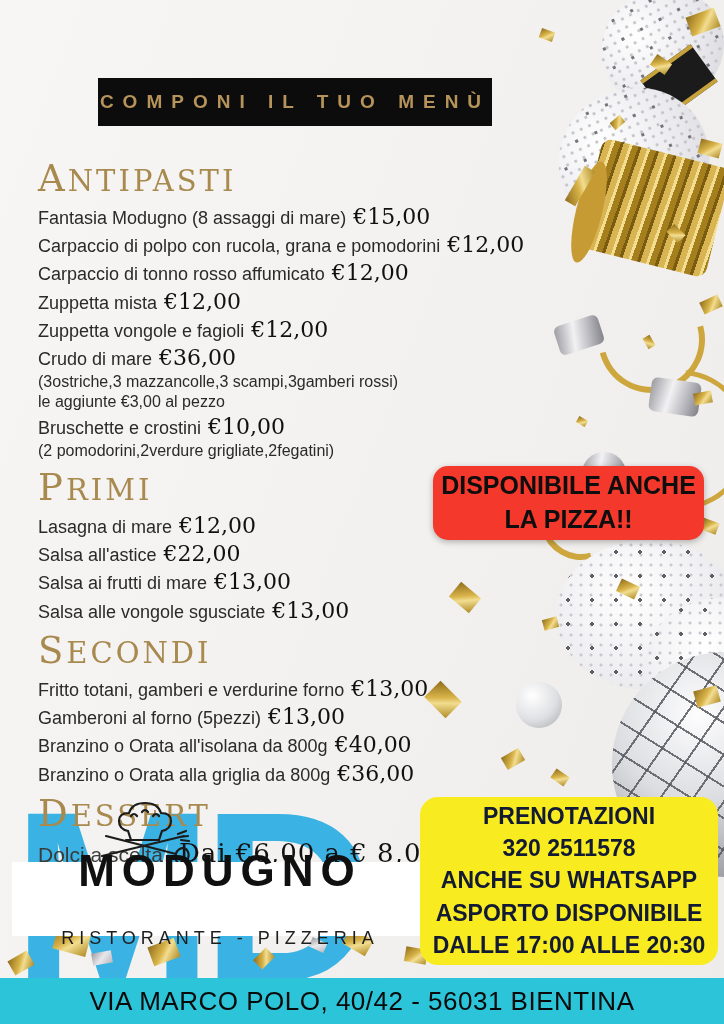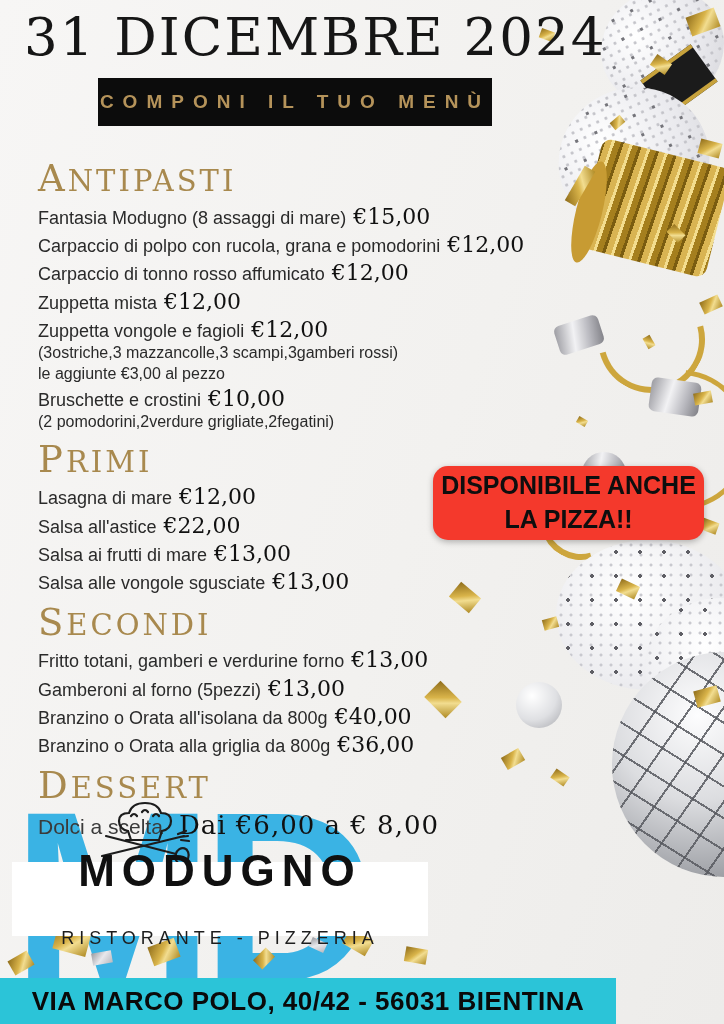--- a/index.html
+++ b/index.html
@@ -44,23 +44,23 @@
   .logo-tagline{font-size:18px;letter-spacing:5px;color:#1d1d1d;margin-top:5px;font-weight:500;}
   .chef-hat{position:absolute;left:88px;top:798px;z-index:3;}
 
   
   .booking-box{position:absolute;left:420px;top:797px;width:298px;height:168px;z-index:5;
     background:#f8ec20;border-radius:18px;display:flex;flex-direction:column;
     align-items:center;justify-content:center;gap:1px;}
   .booking-line{font-weight:800;font-size:23px;color:#131a33;line-height:1.35;white-space:nowrap;}
 
   
-  .footer-bar{position:absolute;left:0;top:978px;width:616px;height:46px;z-index:6;
+  .footer-bar{position:absolute;left:0;top:978px;width:724px;height:46px;z-index:6;
     background:#2bc4d8;display:flex;align-items:center;justify-content:center;
-    font-weight:700;font-size:26px;color:#0a0a0a;letter-spacing:0.5px;white-space:nowrap;}
+    font-weight:400;font-size:26px;color:#0a0a0a;letter-spacing:0.5px;white-space:nowrap;}
 
   
   .deco{position:absolute;z-index:2;}
   .mesh{border-radius:50%;
     background-image:
       radial-gradient(#74747a 1.6px,transparent 1.9px),
       radial-gradient(#c3c3c9 1.3px,transparent 1.6px),
       radial-gradient(circle at 35% 30%,#ffffff,#eaeaee 55%,#d2d2d7 100%);
     background-size:21px 21px,9px 9px,auto;}
   .popper-band{background:#1b1b1b;border-top:4px solid #c7a23c;border-bottom:4px solid #c7a23c;}
@@ -127,32 +127,32 @@
   <div class="deco cf" style="left:695px;top:688px;width:24px;height:17px;transform:rotate(-15deg);"></div>
   <div class="deco cf" style="left:55px;top:928px;width:34px;height:25px;transform:rotate(15deg);"></div>
   <div class="deco cf" style="left:150px;top:942px;width:28px;height:20px;transform:rotate(-20deg);"></div>
   <div class="deco cf" style="left:255px;top:952px;width:18px;height:13px;transform:rotate(-45deg);"></div>
   <div class="deco cf" style="left:345px;top:933px;width:26px;height:18px;transform:rotate(30deg);"></div>
   <div class="deco cf" style="left:405px;top:948px;width:22px;height:15px;transform:rotate(10deg);"></div>
   <div class="deco cf" style="left:10px;top:955px;width:22px;height:16px;transform:rotate(-30deg);"></div>
   <div class="deco cf silver" style="left:92px;top:952px;width:20px;height:12px;transform:rotate(-10deg);"></div>
   <div class="deco cf silver" style="left:310px;top:940px;width:16px;height:10px;transform:rotate(25deg);"></div>
 
-  <div class="poster-title">31 DICEMBRE 2024</div>
   <div class="banner">COMPONI IL TUO MENÙ</div>
 
   <div class="menu-col">
 
     <div class="sec">
       <div class="section-heading">ANTIPASTI</div>
       <div class="menu-line"><span class="item-name">Fantasia Modugno (8 assaggi di mare)</span><span class="item-price">€15,00</span></div>
       <div class="menu-line"><span class="item-name">Carpaccio di polpo con rucola, grana e pomodorini</span><span class="item-price">€12,00</span></div>
       <div class="menu-line"><span class="item-name">Carpaccio di tonno rosso affumicato</span><span class="item-price">€12,00</span></div>
       <div class="menu-line"><span class="item-name">Zuppetta mista</span><span class="item-price">€12,00</span></div>
       <div class="menu-line"><span class="item-name">Zuppetta vongole e fagioli</span><span class="item-price">€12,00</span></div>
+      <div class="menu-line"><span class="item-name">Crudo di mare</span><span class="item-price">€36,00</span></div>
       <div class="item-note">(3ostriche,3 mazzancolle,3 scampi,3gamberi rossi)</div>
       <div class="item-note">le aggiunte €3,00 al pezzo</div>
       <div class="menu-line"><span class="item-name">Bruschette e crostini</span><span class="item-price">€10,00</span></div>
       <div class="item-note">(2 pomodorini,2verdure grigliate,2fegatini)</div>
     </div>
 
     <div class="sec">
       <div class="section-heading">PRIMI</div>
       <div class="menu-line"><span class="item-name">Lasagna di mare</span><span class="item-price">€12,00</span></div>
       <div class="menu-line"><span class="item-name">Salsa all'astice</span><span class="item-price">€22,00</span></div>
@@ -188,16 +188,23 @@
       <path d="M14 58 L96 38 M90 36 l8 -3 M92 39 l8 -1 M93 42 l8 1"></path>
       <path d="M18 38 L88 56"></path>
         <ellipse cx="94" cy="58" rx="6.5" ry="8" transform="rotate(18 94 58)"></ellipse>
     </g>
   </svg>
   <div class="logo-strip">
     <div class="logo-name">MODUGNO</div>
     <div class="logo-tagline">RISTORANTE - PIZZERIA</div>
   </div>
 
+  <div class="booking-box">
+    <div class="booking-line">PRENOTAZIONI</div>
+    <div class="booking-line">320 2511578</div>
+    <div class="booking-line">ANCHE SU WHATSAPP</div>
+    <div class="booking-line">ASPORTO DISPONIBILE</div>
+    <div class="booking-line">DALLE 17:00 ALLE 20:30</div>
+  </div>
 
   <div class="footer-bar">VIA MARCO POLO, 40/42 - 56031 BIENTINA</div>
 
 </div>
 
 </body></html>

